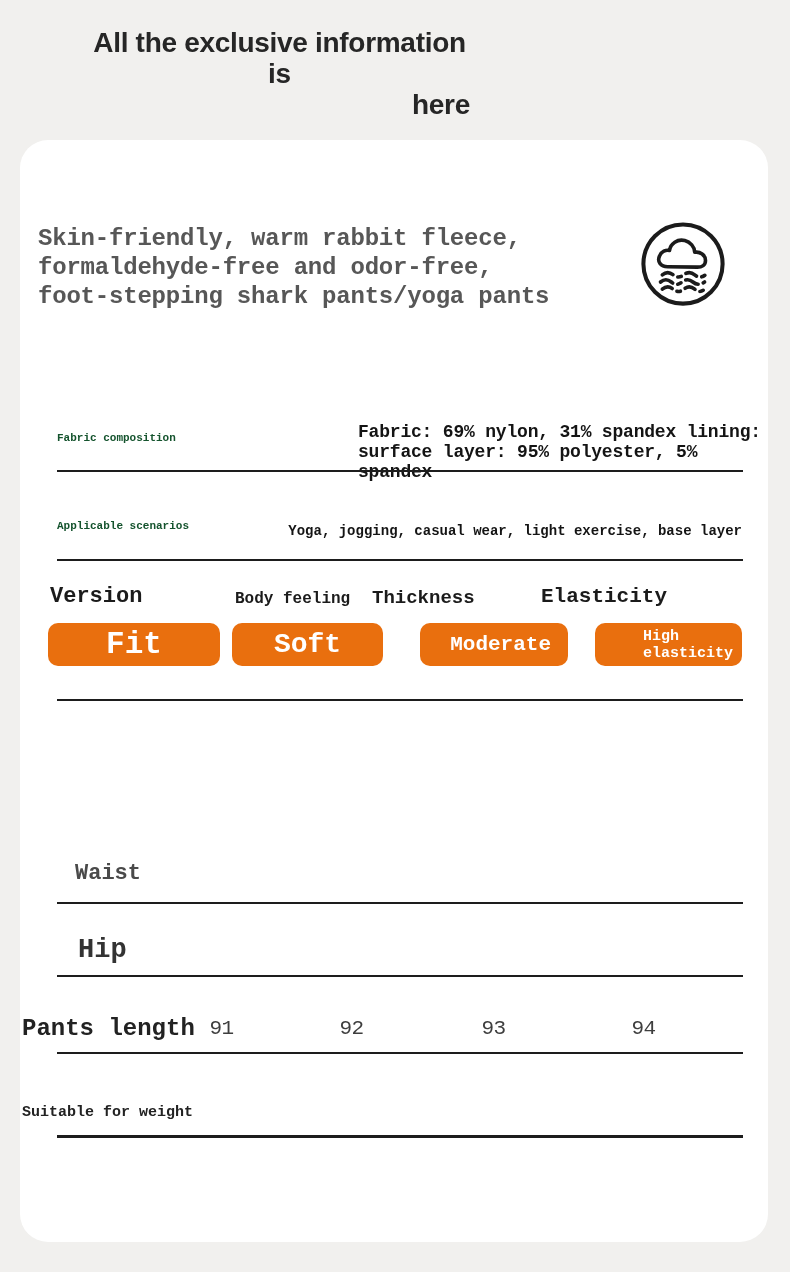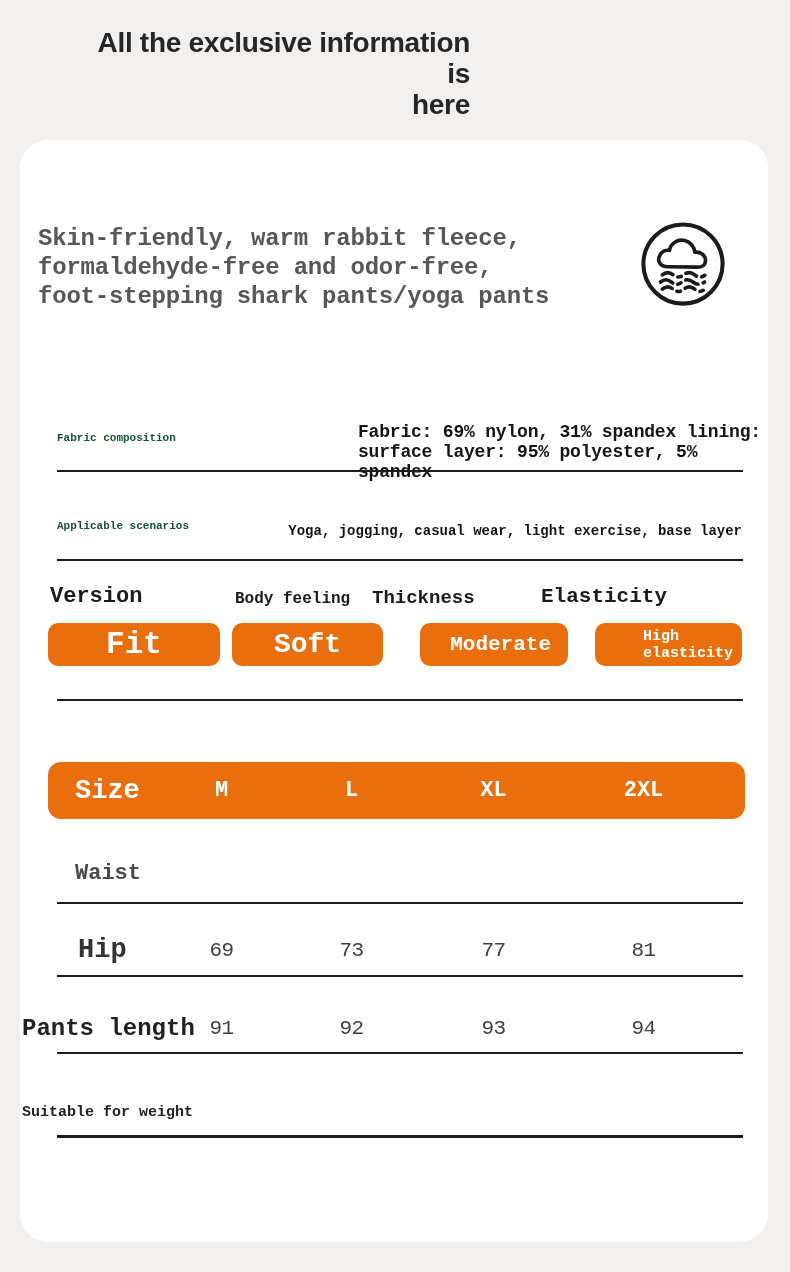--- a/index.html
+++ b/index.html
@@ -20,21 +20,21 @@
     overflow:hidden;
   }
   .abs{position:absolute;}
 
   
   .page-title{
     left:50px; top:27px; width:420px;
     font-size:28px; font-weight:bold; line-height:31px;
     color:#262626; letter-spacing:-0.3px;
   }
-  .page-title .l1{text-align:right;margin-left:39px;}
+  .page-title .l1{text-align:center;margin-left:39px;}
   .page-title .l2{text-align:right;}
 
   
   .card{
     left:20px; top:140px; width:748px; height:1102px;
     background:var(--card-bg); border-radius:28px;font-family:Liberation Mono, monospace;
   }
 
   
   .desc{
@@ -155,41 +155,25 @@
   <div class="abs attr-label elasticity">Elasticity</div>
 
   <div class="abs pill fit">Fit</div>
   <div class="abs pill soft">Soft</div>
   <div class="abs pill moderate">Moderate</div>
   <div class="abs pill elastic">
     <div class="wrap">High elasticity</div>
   </div>
   <div class="abs divider" style="top:559px"></div>
 
-  <div class="abs size-header">
-    <div class="size-cell">Size</div>
-    <div class="col">M</div>
-    <div class="col">L</div>
-    <div class="col">XL</div>
-    <div class="col">2XL</div>
-    <div></div>
-  </div>
 
   <div class="abs row-label waist">Waist</div>
   <div class="abs divider" style="top:762px"></div>
 
   <div class="abs row-label hip">Hip</div>
-  <div class="abs trow row-hip">
-    <div></div>
-    <div class="val">69</div>
-    <div class="val">73</div>
-    <div class="val">77</div>
-    <div class="val">81</div>
-    <div></div>
-  </div>
   <div class="abs divider" style="top:835px"></div>
 
   <div class="abs row-label pants">Pants length</div>
   <div class="abs trow row-pants">
     <div></div>
     <div class="val">91</div>
     <div class="val">92</div>
     <div class="val">93</div>
     <div class="val">94</div>
     <div></div>

